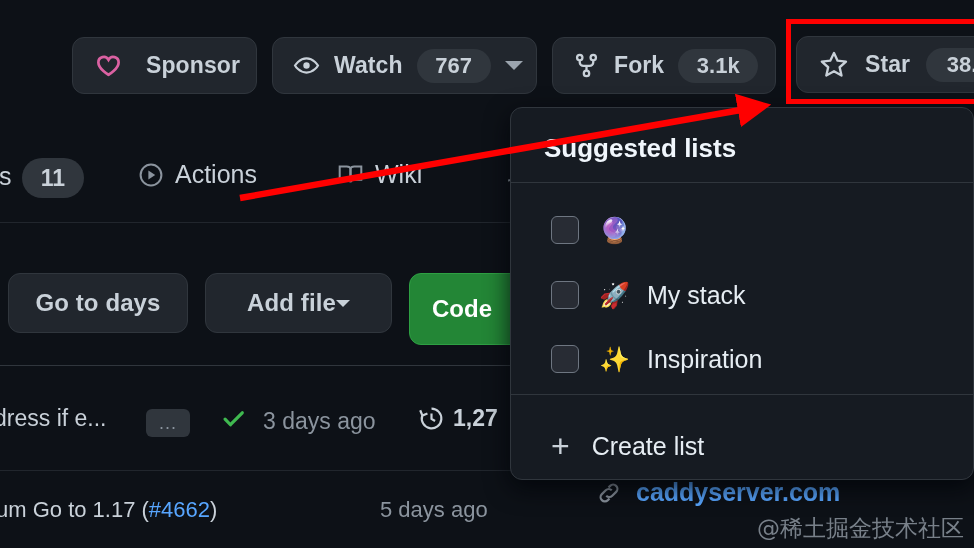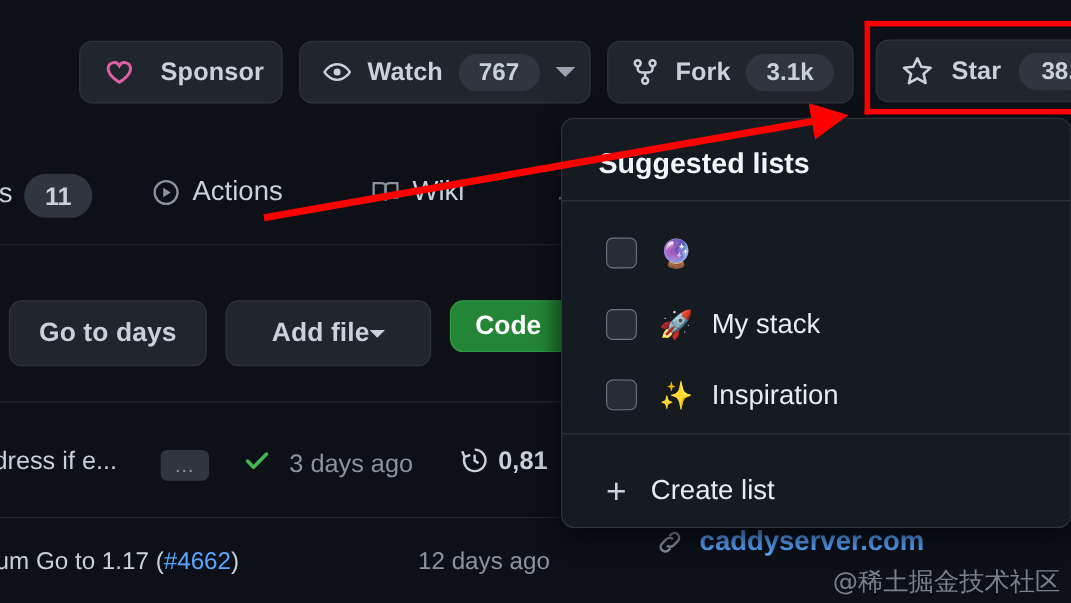--- a/index.html
+++ b/index.html
@@ -78,21 +78,21 @@
   #line-nav{top:222px;width:974px;}
   #line-commit-top{top:365px;width:520px;background:#30363d;}
   #line-commit-mid{top:470px;width:560px;background:#21262d;}
 
   
   #goto-file-btn{left:8px;top:273px;width:180px;height:60px;border-radius:12px;justify-content:center;}
   #goto-file-btn .lbl{font-size:24px;}
   #addfile-btn{left:205px;top:273px;width:187px;height:60px;border-radius:12px;justify-content:center;}
   #addfile-btn .lbl{font-size:24px;}
   #code-btn{
-    position:absolute;left:409px;top:273px;width:150px;height:47px;
+    position:absolute;left:409px;top:273px;width:150px;height:72px;
     background:#238636;border:1px solid #2ea043;border-radius:12px;
     display:flex;align-items:center;padding-left:22px;box-sizing:border-box;
     color:#ffffff;font-size:24px;font-weight:bold;
   }
 
   
   #commit-strip{position:absolute;left:0;top:366px;width:560px;height:104px;background:#0d1117;}
   #commit-msg{position:absolute;left:-6px;top:405px;font-size:23px;color:#c9d1d9;}
   #commit-sha{
     position:absolute;left:146px;top:409px;width:44px;height:28px;
@@ -272,29 +272,29 @@
   </div>
   <div id="commit-time">3 days ago</div>
   <div id="commit-history">
     <span class="ico">
       <svg width="27" height="27" viewBox="0 0 16 16" fill="none" stroke="#c9d1d9" stroke-width="1.3">
         <path d="M8 2.2A5.8 5.8 0 1 1 2.5 6.3"></path>
         <path d="M1.3 3.1l1.3 3.1 3-1.2"></path>
         <path d="M8 5v3.2l2.1 1.3"></path>
       </svg>
     </span>
-    <span class="num">0,81</span>
+    <span class="num">1,27</span>
   </div>
 
   <div class="hline" id="line-commit-mid"></div>
 
   <div id="bottom-msg">
     <span>um Go to 1.17 (</span><span class="pr">#4662</span><span>)</span>
   </div>
-  <div id="bottom-time">12 days ago</div>
+  <div id="bottom-time">5 days ago</div>
 
   <div id="site-link-row">
     <span class="ico">
       <svg width="26" height="26" viewBox="0 0 16 16" fill="none" stroke="#8b949e" stroke-width="1.35">
         <path d="M6.3 9.7a2.6 2.6 0 0 0 3.7 0l2.4-2.4a2.6 2.6 0 0 0-3.7-3.7l-1 1"></path>
         <path d="M9.7 6.3a2.6 2.6 0 0 0-3.7 0L3.6 8.7a2.6 2.6 0 0 0 3.7 3.7l1-1"></path>
       </svg>
     </span>
     <span class="url">caddyserver.com</span>
   </div>

